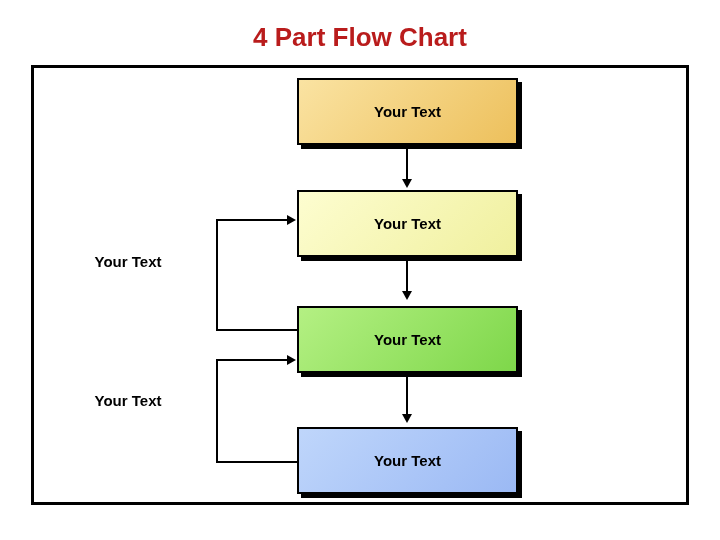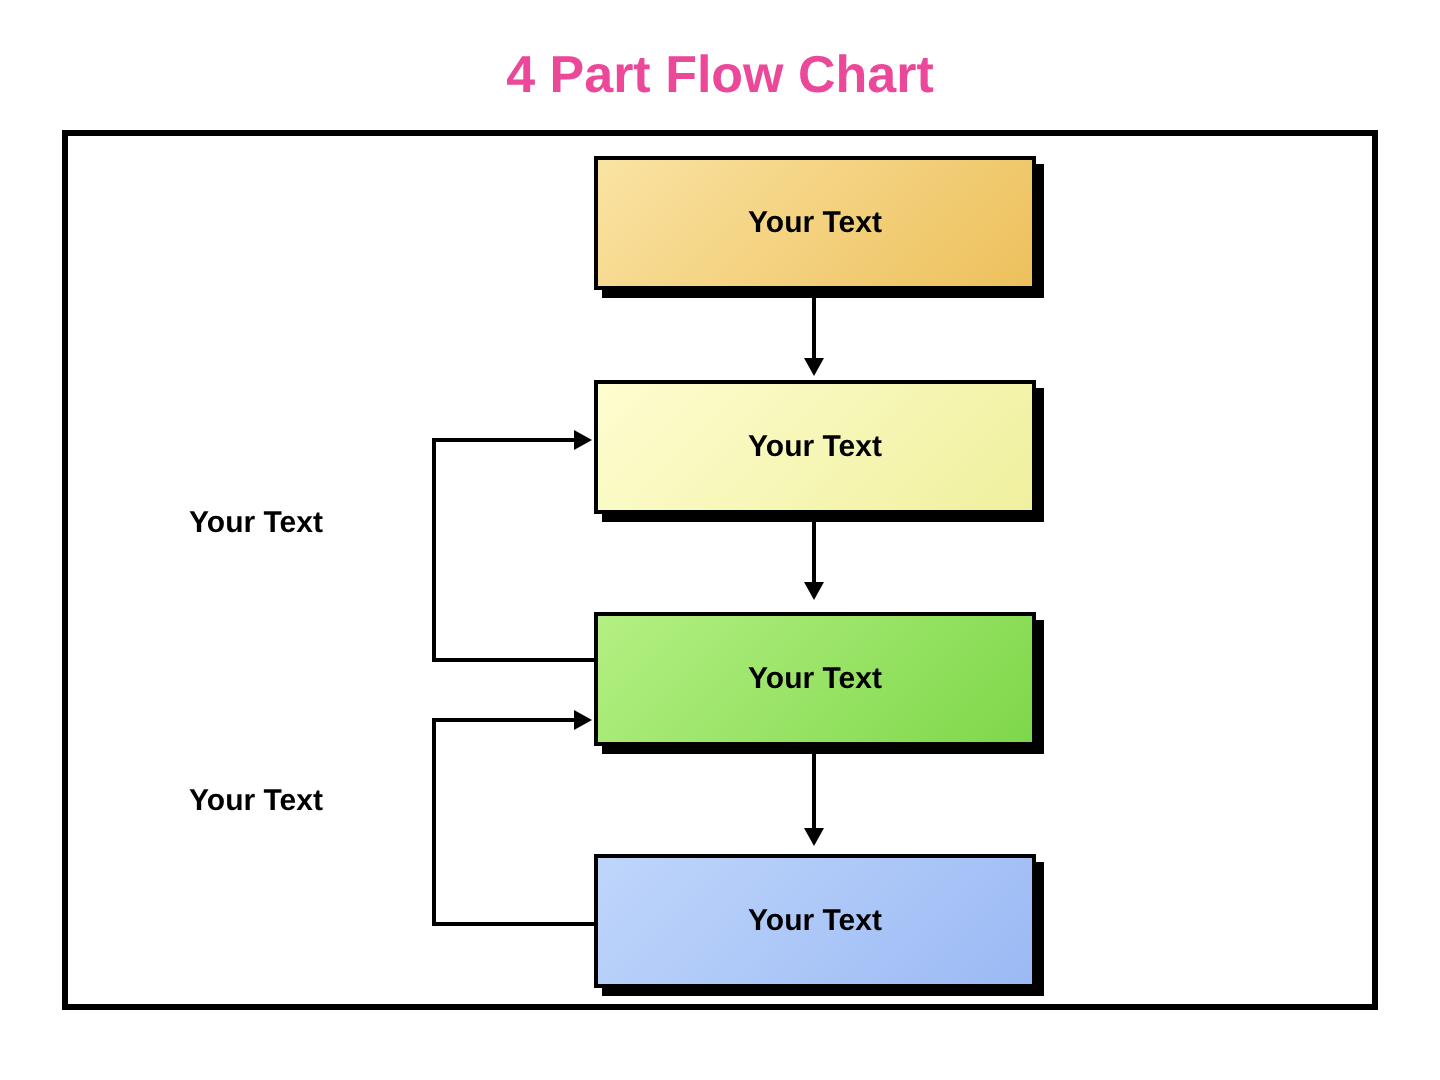--- a/index.html
+++ b/index.html
@@ -16,21 +16,21 @@
     overflow: hidden;
   }
   .slide-title {
     position: absolute;
     top: 22px;
     left: 0;
     width: 720px;
     text-align: center;
     font-size: 26px;
     font-weight: bold;
-    color: #ec4899;
+    color: #b91c1c;
     letter-spacing: 0px;
   }
   .frame {
     position: absolute;
     left: 31px;
     top: 65px;
     width: 658px;
     height: 440px;
     border: 3px solid #000000;
     box-sizing: border-box;

